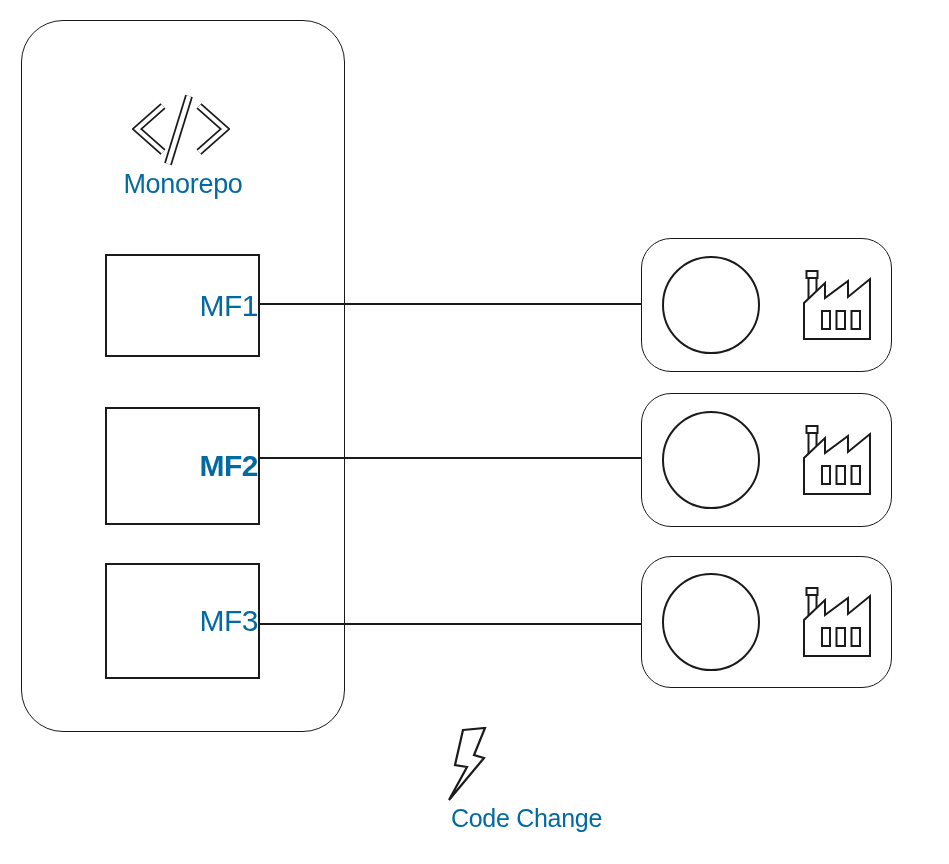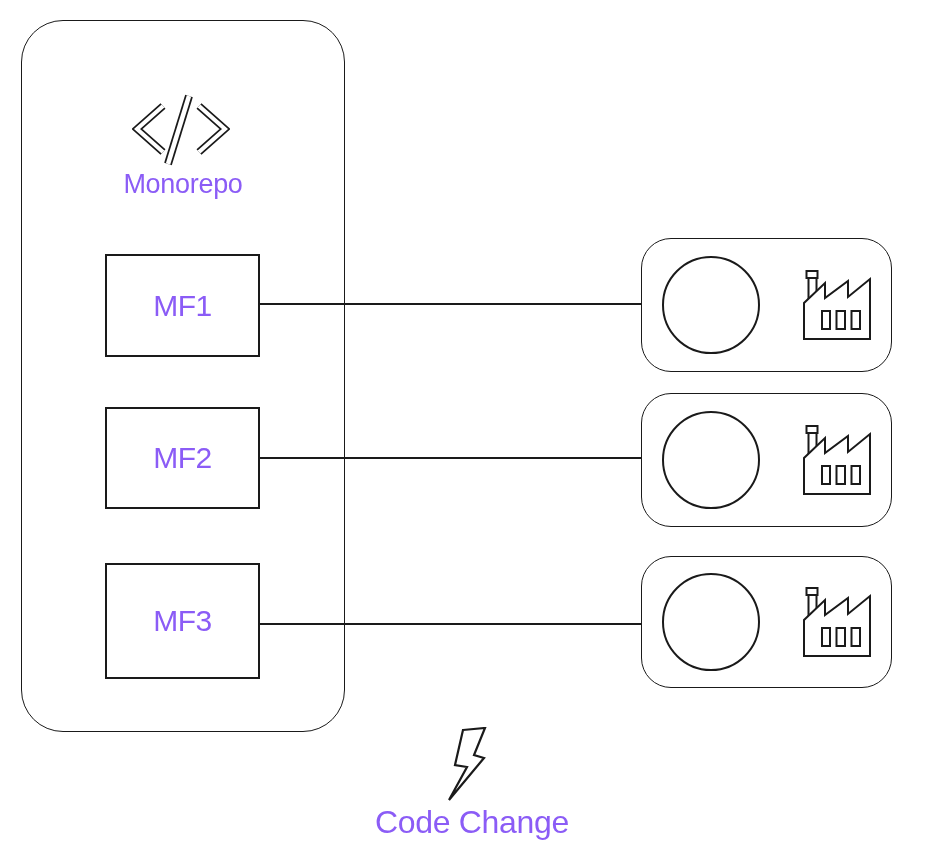--- a/index.html
+++ b/index.html
@@ -6,21 +6,21 @@
     margin: 0;
     padding: 0;
     background: #ffffff;
   }
   .canvas {
     position: relative;
     width: 949px;
     height: 864px;
     background: #ffffff;
     font-family: "Liberation Sans", sans-serif;
-    color: #8b5cf6;
+    color: #0369a1;
     overflow: hidden;
   }
   .overlay {
     position: absolute;
     left: 0;
     top: 0;
     width: 949px;
     height: 864px;
     pointer-events: none;
   }
@@ -51,28 +51,28 @@
   }
   .mf-box {
     position: absolute;
     left: 105px;
     width: 155px;
     border: 2px solid #1a1a1a;
     box-sizing: border-box;
     background: #ffffff;
     display: flex;
     align-items: center;
-    justify-content: center;
+    justify-content: flex-end;
   }
   .mf-box span {
     font-size: 30px;
     letter-spacing: -0.5px;
   }
   .mf-1 { top: 254px; height: 103px; }
-  .mf-2 { top: 407px; height: 102px; }
+  .mf-2 { top: 407px; height: 118px; font-weight: bold; }
   .mf-3 { top: 563px; height: 116px; }
   .env-card {
     position: absolute;
     left: 641px;
     width: 251px;
     border: 1.7px solid #1a1a1a;
     border-radius: 30px;
     box-sizing: border-box;
     background: #ffffff;
   }
@@ -100,22 +100,22 @@
   .bolt-icon {
     position: absolute;
     left: 448px;
     top: 727px;
   }
   .code-change-label {
     position: absolute;
     left: 342px;
     top: 804px;
     width: 260px;
-    text-align: center;
-    font-size: 32px;
+    text-align: right;
+    font-size: 25px;
     letter-spacing: -0.3px;
   }
 </style>
 </head>
 <body>
 
 <div class="canvas">
 
   <svg class="overlay" viewBox="0 0 949 864">
     <g>

